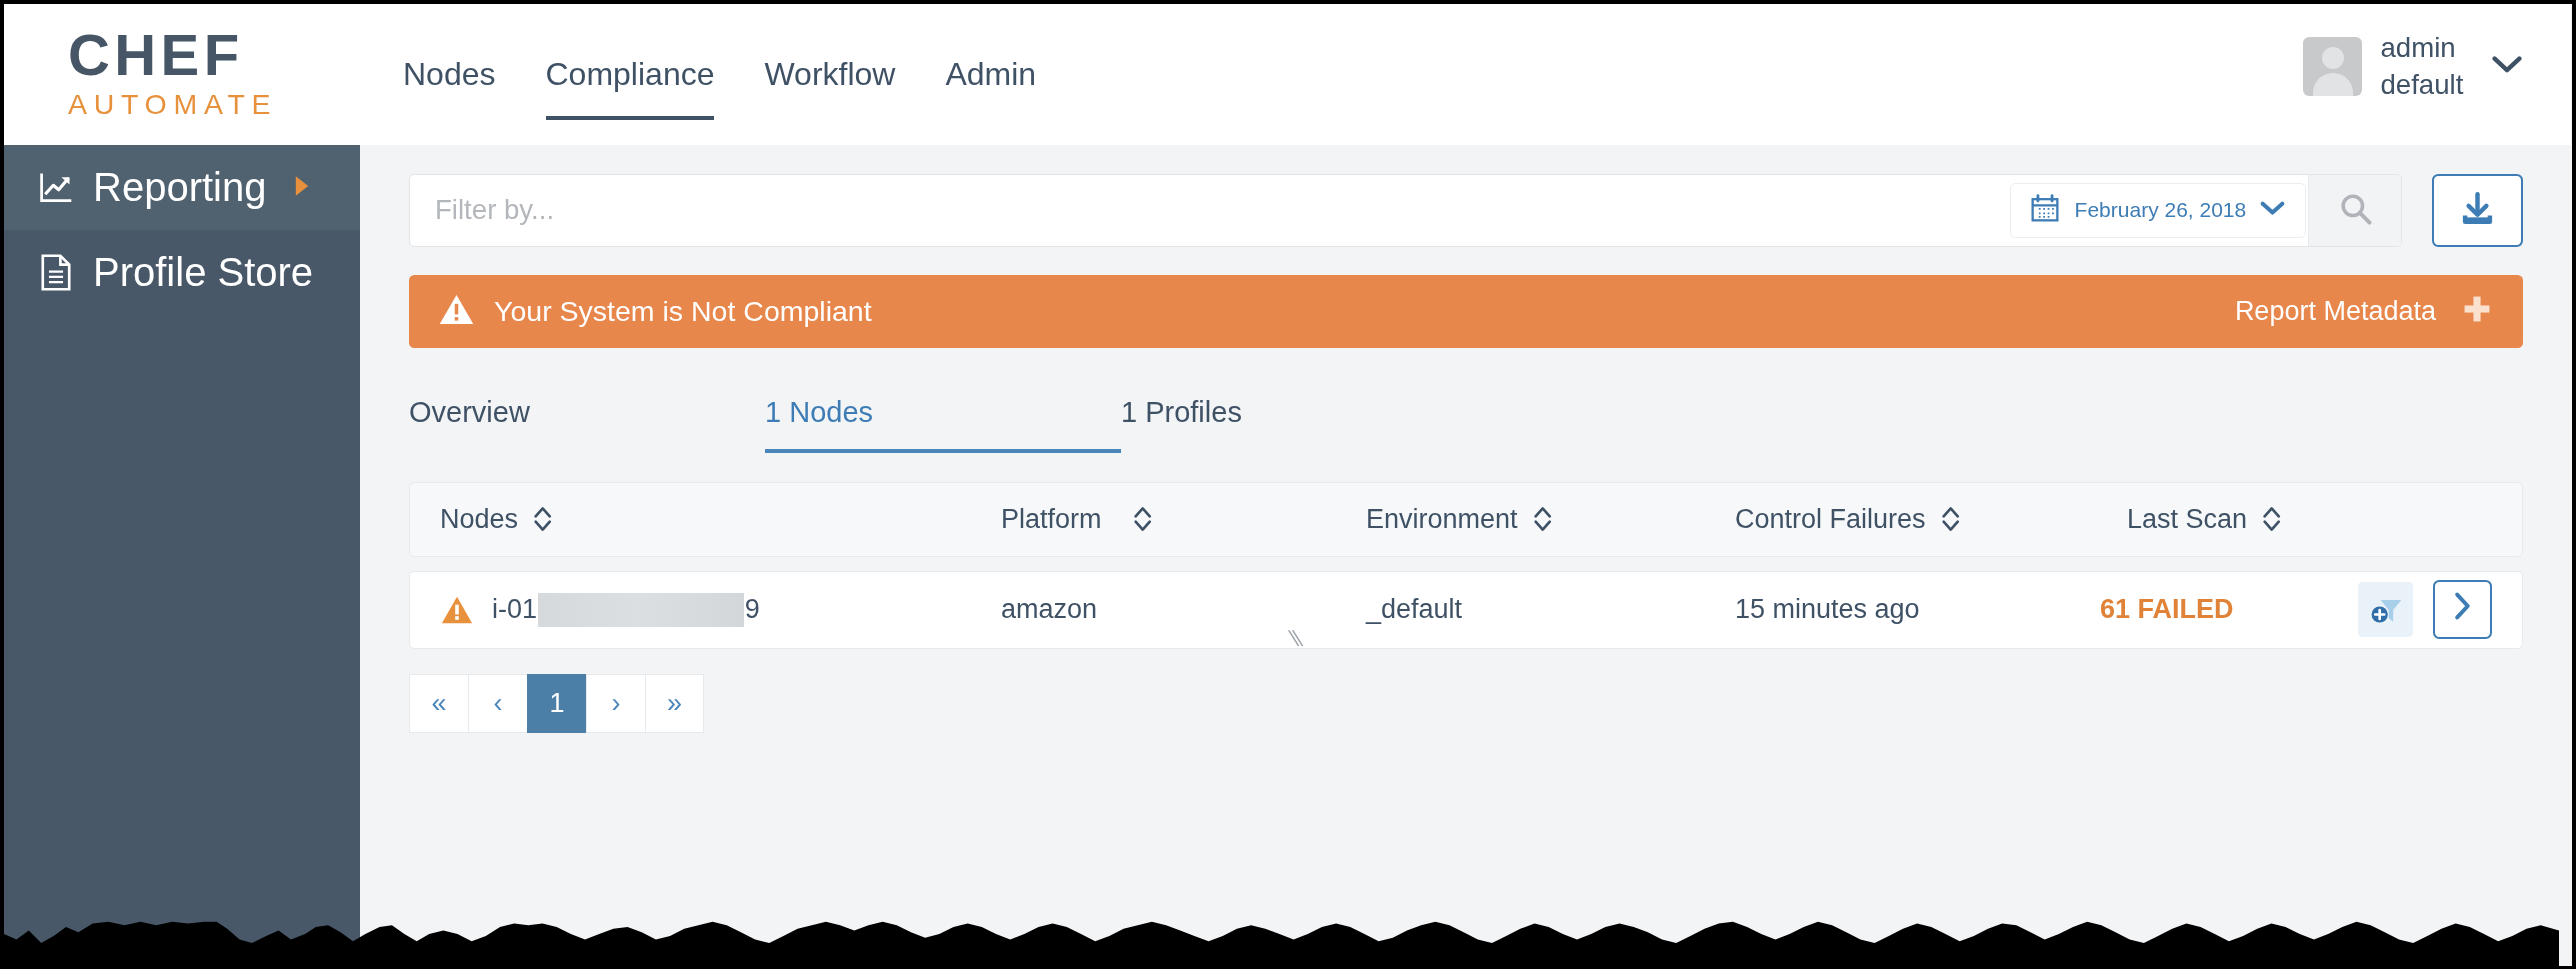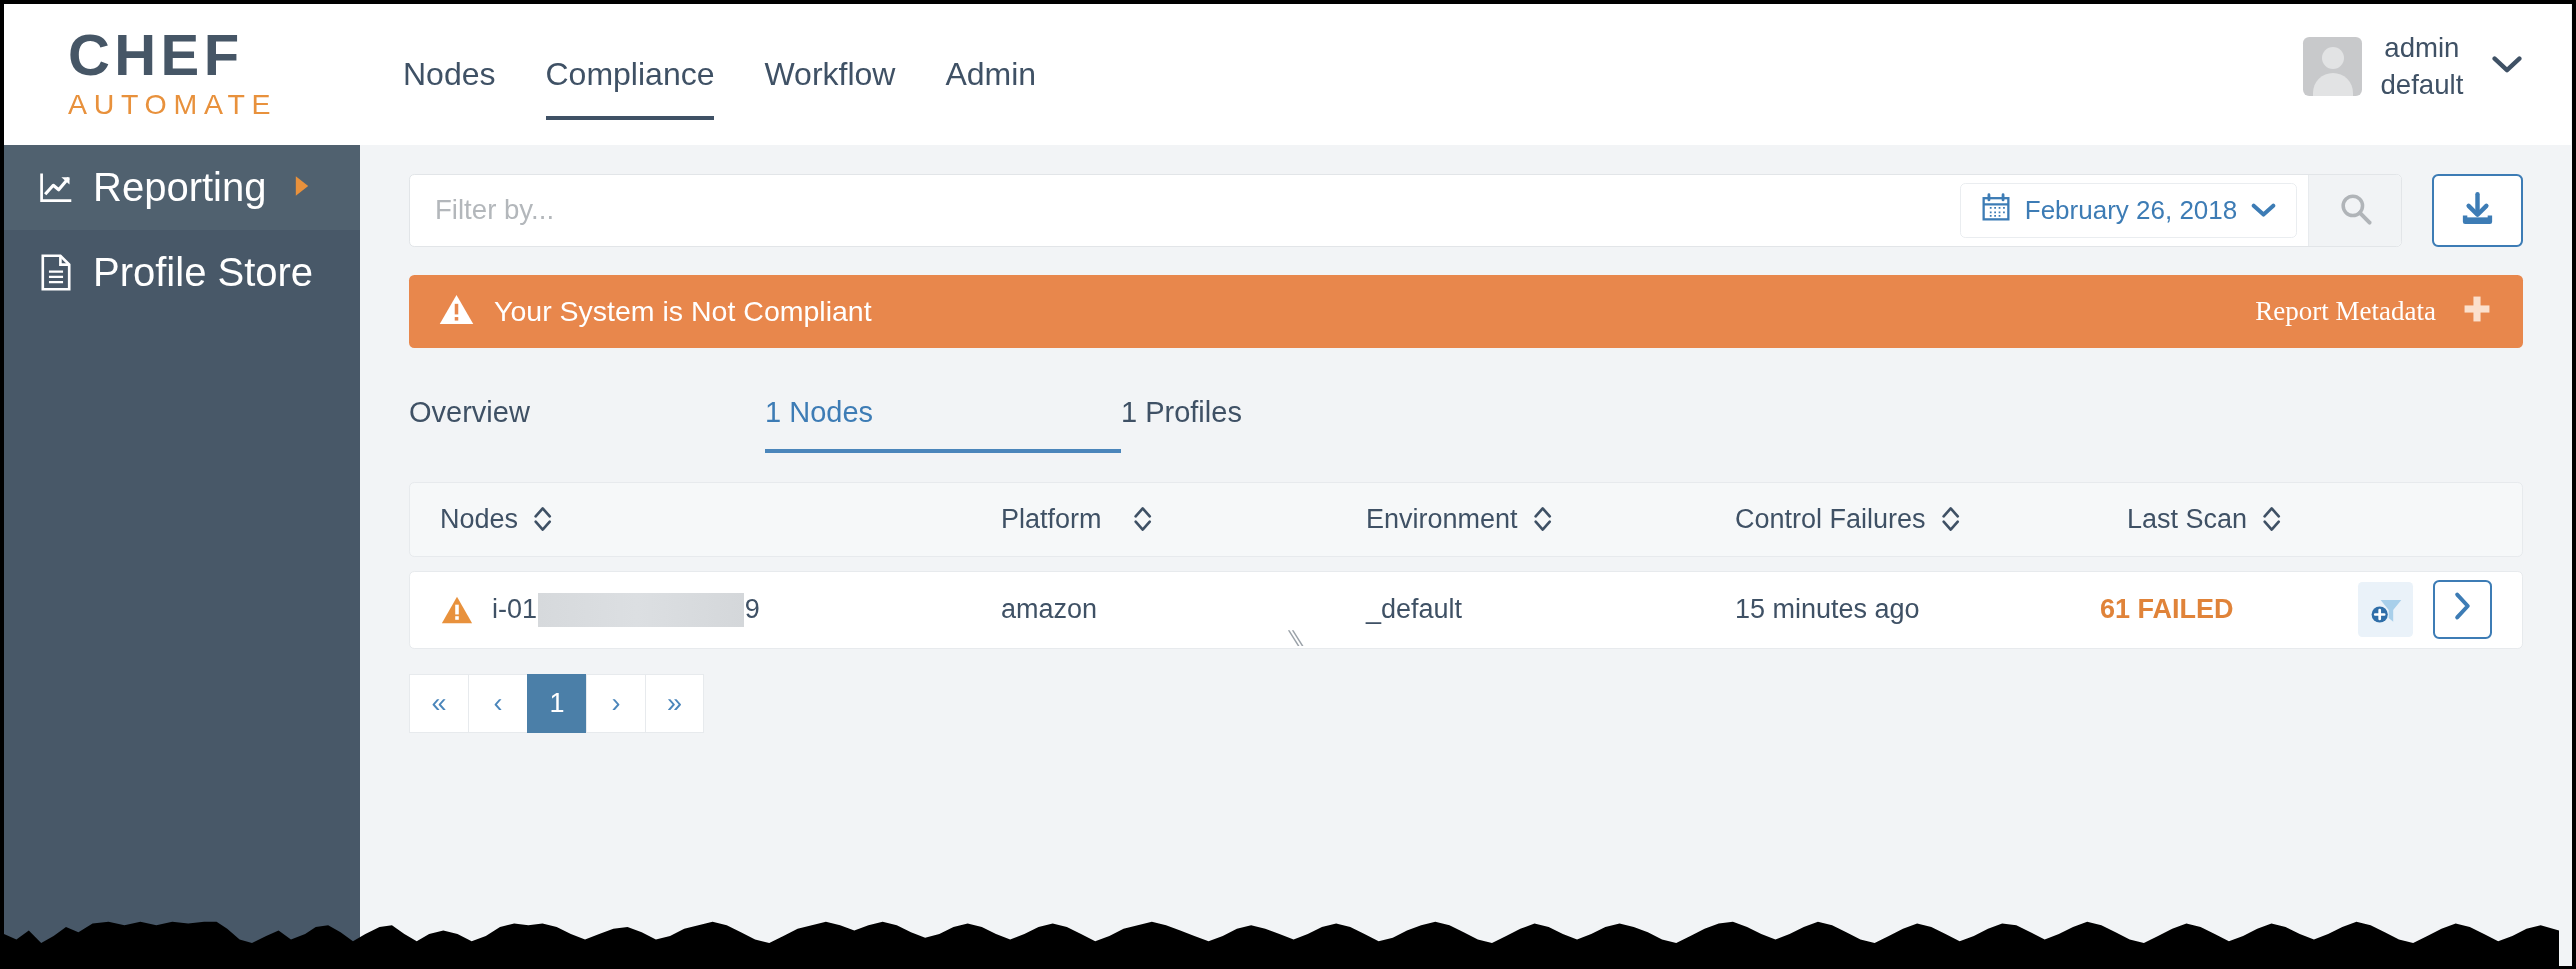--- a/index.html
+++ b/index.html
@@ -17,21 +17,20 @@
     overflow: hidden;
   }
 
   
   .header {
     position: absolute; left: 0; top: 0;
     width: 2567px; height: 141px;
     background: #ffffff;
     display: flex; align-items: center;
     z-index: 5;
-    text-align: center;
   }
   .logo-block {
     width: 356px; padding-left: 64px;
     display: flex; flex-direction: column; align-items: flex-start;
   }
   .logo-chef {
     font-size: 58px; font-weight: bold; letter-spacing: 4.4px;
     color: #465666; line-height: 1.0;
   }
   .logo-automate {
@@ -123,24 +122,24 @@
   .filter-input {
     flex: 1 1 auto; border: 0; outline: 0;
     font-size: 27.6px; color: #b3b7bb;
     padding: 0 25px; height: 100%;
     font-family: "Liberation Sans", sans-serif;
     background: transparent;
   }
   .filter-input::placeholder { color: #b3b7bb; }
   .datepick {
     display: flex; align-items: center; gap: 14.2px;
-    height: 55px; margin-right: 11px;
+    height: 55px; margin-right: 2px;
     padding: 0 19.6px;
     background: #ffffff; border: 1.8px solid #eaedf0; border-radius: 5.3px;
-    color: #3d7cb5; font-size: 26px; cursor: pointer; white-space: nowrap;
+    color: #3d7cb5; font-size: 21px; cursor: pointer; white-space: nowrap;
   }
   .search-btn {
     width: 93px; height: 100%;
     background: #f1f3f5; border-left: 1.8px solid #e8ebee;
     display: flex; align-items: center; justify-content: center;
     cursor: pointer;
   }
   .export-btn {
     width: 91px; height: 73px;
     background: #ffffff; border: 2.7px solid #3d7cb5; border-radius: 6.2px;
@@ -154,21 +153,21 @@
     background: #e8874c; border-radius: 5.3px;
     display: flex; align-items: center;
     padding: 0 30px 0 28.5px;
     color: #ffffff;
   }
   .banner-title { font-size: 28.5px; margin-left: 19.6px; }
   .banner-right {
     margin-left: auto; display: flex; align-items: center; gap: 25px;
     cursor: pointer;
   }
-  .banner-meta { font-size: 27px; color: #ffffff; font-family: Liberation Serif, serif; }
+  .banner-meta { font-size: 27px; color: #ffffff; }
   .plus-icon {
     font-size: 34px; line-height: 1; color: #fbe2d0; font-weight: bold;
   }
 
   
   .tabs { display: flex; align-items: flex-end; margin-top: 23px; height: 82px; }
   .tab {
     position: relative; font-size: 29px; color: #3f5165;
     height: 82px; display: flex; align-items: center;
     cursor: pointer; white-space: nowrap;

